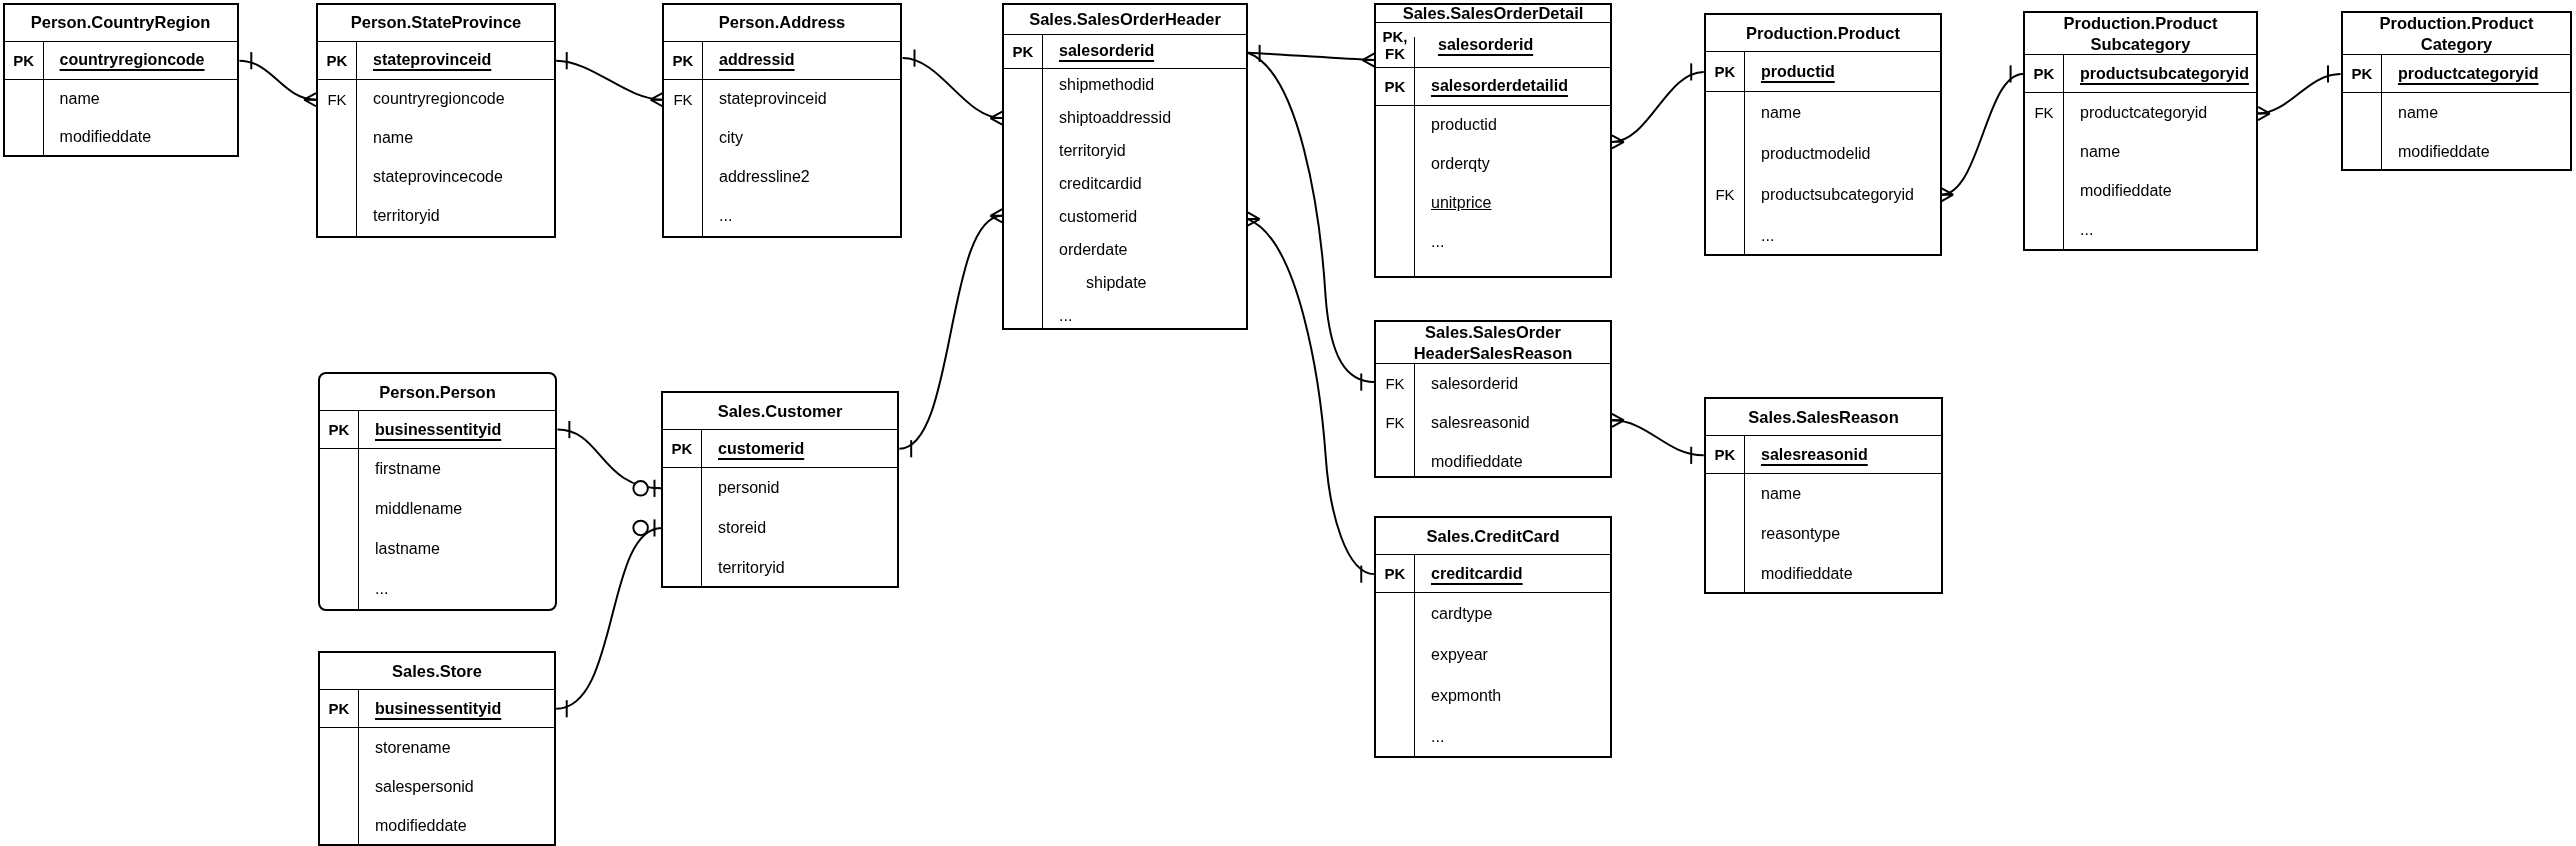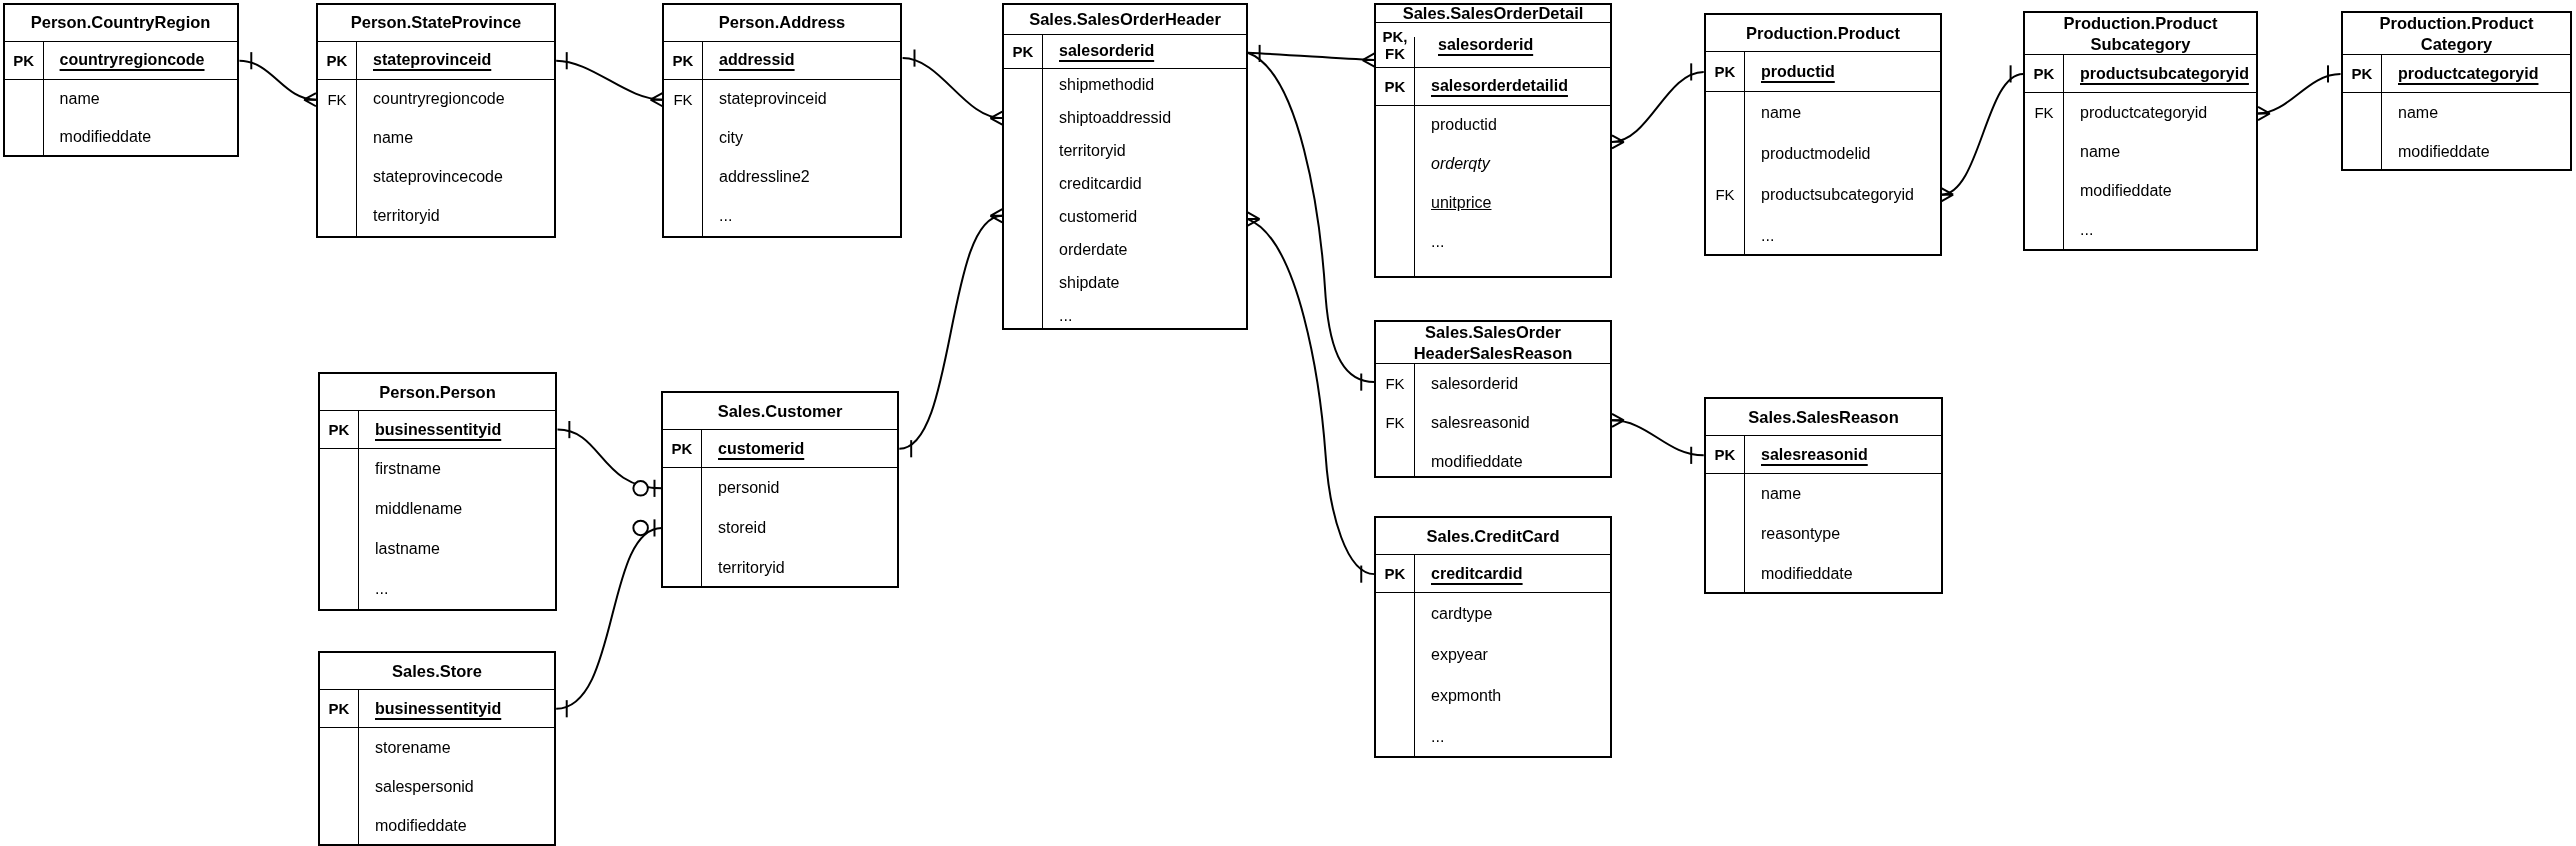--- a/index.html
+++ b/index.html
@@ -161,21 +161,21 @@
         <div class="fieldcell">creditcardid</div>
       </div>
       <div class="row" style="height: 33px;">
         <div class="keycell"></div>
         <div class="fieldcell">customerid</div>
       </div>
       <div class="row" style="height: 33px;">
         <div class="keycell"></div>
         <div class="fieldcell">orderdate</div>
       </div>
-      <div class="row" style="height: 33px;">
+      <div class="row" style="height: 33px; padding-left: 27px;">
         <div class="keycell"></div>
         <div class="fieldcell">shipdate</div>
       </div>
       <div class="row" style="height: 33px;">
         <div class="keycell"></div>
         <div class="fieldcell">...</div>
       </div>
       <div class="vdivider" style="top: 30px; bottom: 0px;"></div>
     </div>
     <div class="entity" style="left: 1374px; top: 2.6px; width: 238px; height: 275px;">
@@ -192,21 +192,21 @@
       <div class="row keyrow" style="height: 38px;">
         <div class="keycell pk">
           <div>PK</div>
         </div>
         <div class="fieldcell pkfield">salesorderdetailid</div>
       </div>
       <div class="row" style="height: 39px;">
         <div class="keycell"></div>
         <div class="fieldcell">productid</div>
       </div>
-      <div class="row" style="height: 39px; font-style: italic;">
+      <div class="row" style="height: 39px;">
         <div class="keycell"></div>
         <div class="fieldcell">orderqty</div>
       </div>
       <div class="row" style="height: 39px; text-decoration: underline;">
         <div class="keycell"></div>
         <div class="fieldcell">unitprice</div>
       </div>
       <div class="row" style="height: 39px;">
         <div class="keycell"></div>
         <div class="fieldcell">...</div>
@@ -288,21 +288,21 @@
       <div class="row" style="height: 39px;">
         <div class="keycell"></div>
         <div class="fieldcell">name</div>
       </div>
       <div class="row" style="height: 39px;">
         <div class="keycell"></div>
         <div class="fieldcell">modifieddate</div>
       </div>
       <div class="vdivider" style="top: 41px; bottom: 0px;"></div>
     </div>
-    <div class="entity" style="left: 318px; top: 372px; width: 239px; height: 239px;">
+    <div class="entity" style="left: 318px; top: 372px; width: 239px; height: 239px; border-radius: 8px;">
       <div class="title" style="height: 37px;">
         <div>Person.Person</div>
       </div>
       <div class="row keyrow" style="height: 38px;">
         <div class="keycell pk">
           <div>PK</div>
         </div>
         <div class="fieldcell pkfield">businessentityid</div>
       </div>
       <div class="row" style="height: 40px;">

